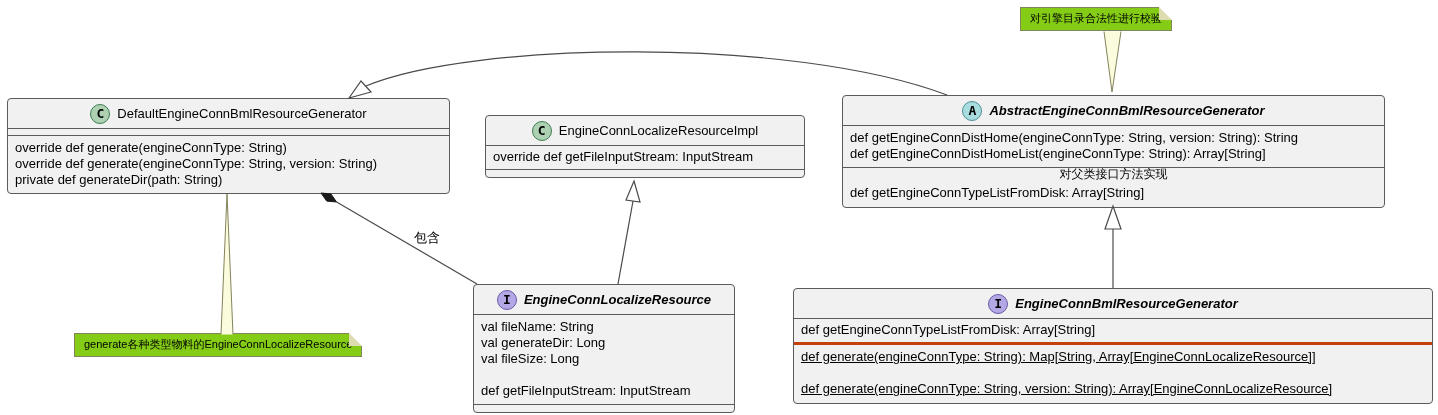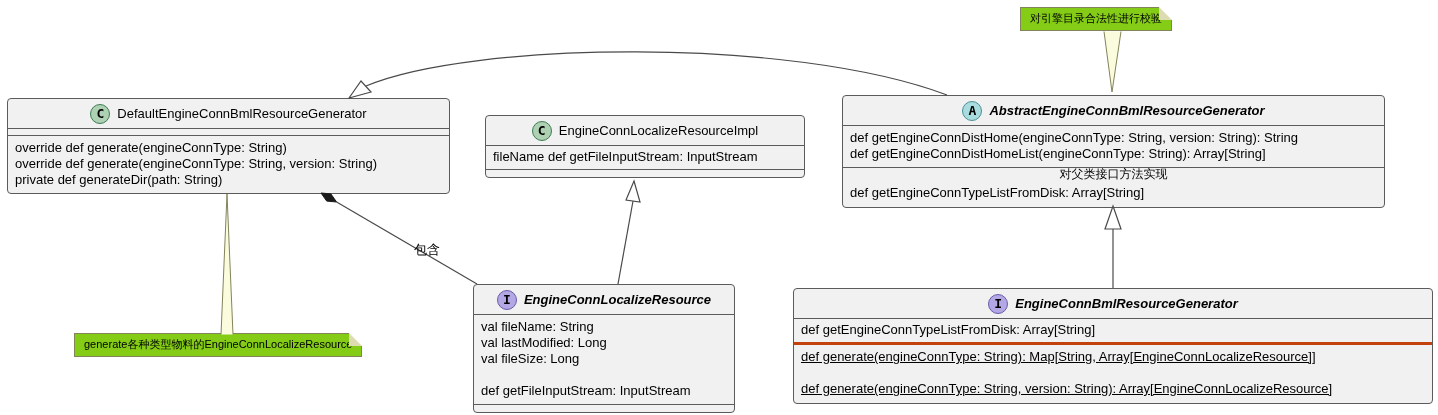--- a/index.html
+++ b/index.html
@@ -54,42 +54,42 @@
     <line x1="618" y1="284" x2="633" y2="201" stroke="#4a4a4a" stroke-width="1.2"></line>
     <polygon points="634,181 640,202 626,200" fill="#ffffff" stroke="#4a4a4a" stroke-width="1.2"></polygon>
 
     <line x1="1113" y1="288" x2="1113" y2="229" stroke="#4a4a4a" stroke-width="1.2"></line>
     <polygon points="1113,206 1121,229 1105,229" fill="#ffffff" stroke="#4a4a4a" stroke-width="1.2"></polygon>
 
     <path d="M 1104 31.5 L 1112 92 L 1121 31.5" fill="#FBFBDD" stroke="#83835C" stroke-width="1"></path>
     <path d="M 221 334.5 L 227 194 L 233 334.5" fill="#FBFBDD" stroke="#83835C" stroke-width="1"></path>
   </svg>
 
-  <div class="edge-label" style="left:414px;top:229px;margin-top:12px;">包含</div>
+  <div class="edge-label" style="left:414px;top:229px;">包含</div>
 
   <div class="cls" style="left:7px;top:98px;width:443px;">
     <div class="hdr">
       <span class="badge badge-c">C</span>
       <span class="title">DefaultEngineConnBmlResourceGenerator</span>
     </div>
     <div class="strip" style="border-top:none;border-bottom:1px solid #5b5b5b;height:6px;"></div>
     <div class="body">
       <div class="m">override def generate(engineConnType: String)</div>
       <div class="m">override def generate(engineConnType: String, version: String)</div>
       <div class="m">private def generateDir(path: String)</div>
     </div>
   </div>
 
   <div class="cls" style="left:485px;top:115px;width:320px;">
     <div class="hdr">
       <span class="badge badge-c">C</span>
       <span class="title">EngineConnLocalizeResourceImpl</span>
     </div>
     <div class="body" style="padding:3px 0 4px 0;">
-      <div class="m">fileName def getFileInputStream: InputStream</div>
+      <div class="m">override def getFileInputStream: InputStream</div>
     </div>
     <div class="strip"></div>
   </div>
 
   <div class="cls" style="left:842px;top:95px;width:543px;">
     <div class="hdr">
       <span class="badge badge-a">A</span>
       <span class="title it">AbstractEngineConnBmlResourceGenerator</span>
     </div>
     <div class="body">
@@ -106,21 +106,21 @@
     </div>
   </div>
 
   <div class="cls" style="left:473px;top:284px;width:262px;">
     <div class="hdr">
       <span class="badge badge-i">I</span>
       <span class="title it">EngineConnLocalizeResource</span>
     </div>
     <div class="body">
       <div class="m">val fileName: String</div>
-      <div class="m">val lastModified: Long</div>
+      <div class="m">val generateDir: Long</div>
       <div class="m">val fileSize: Long</div>
       <div class="m blank"></div>
       <div class="m">def getFileInputStream: InputStream</div>
     </div>
     <div class="strip"></div>
   </div>
 
   <div class="cls" style="left:793px;top:288px;width:640px;">
     <div class="hdr">
       <span class="badge badge-i">I</span>

